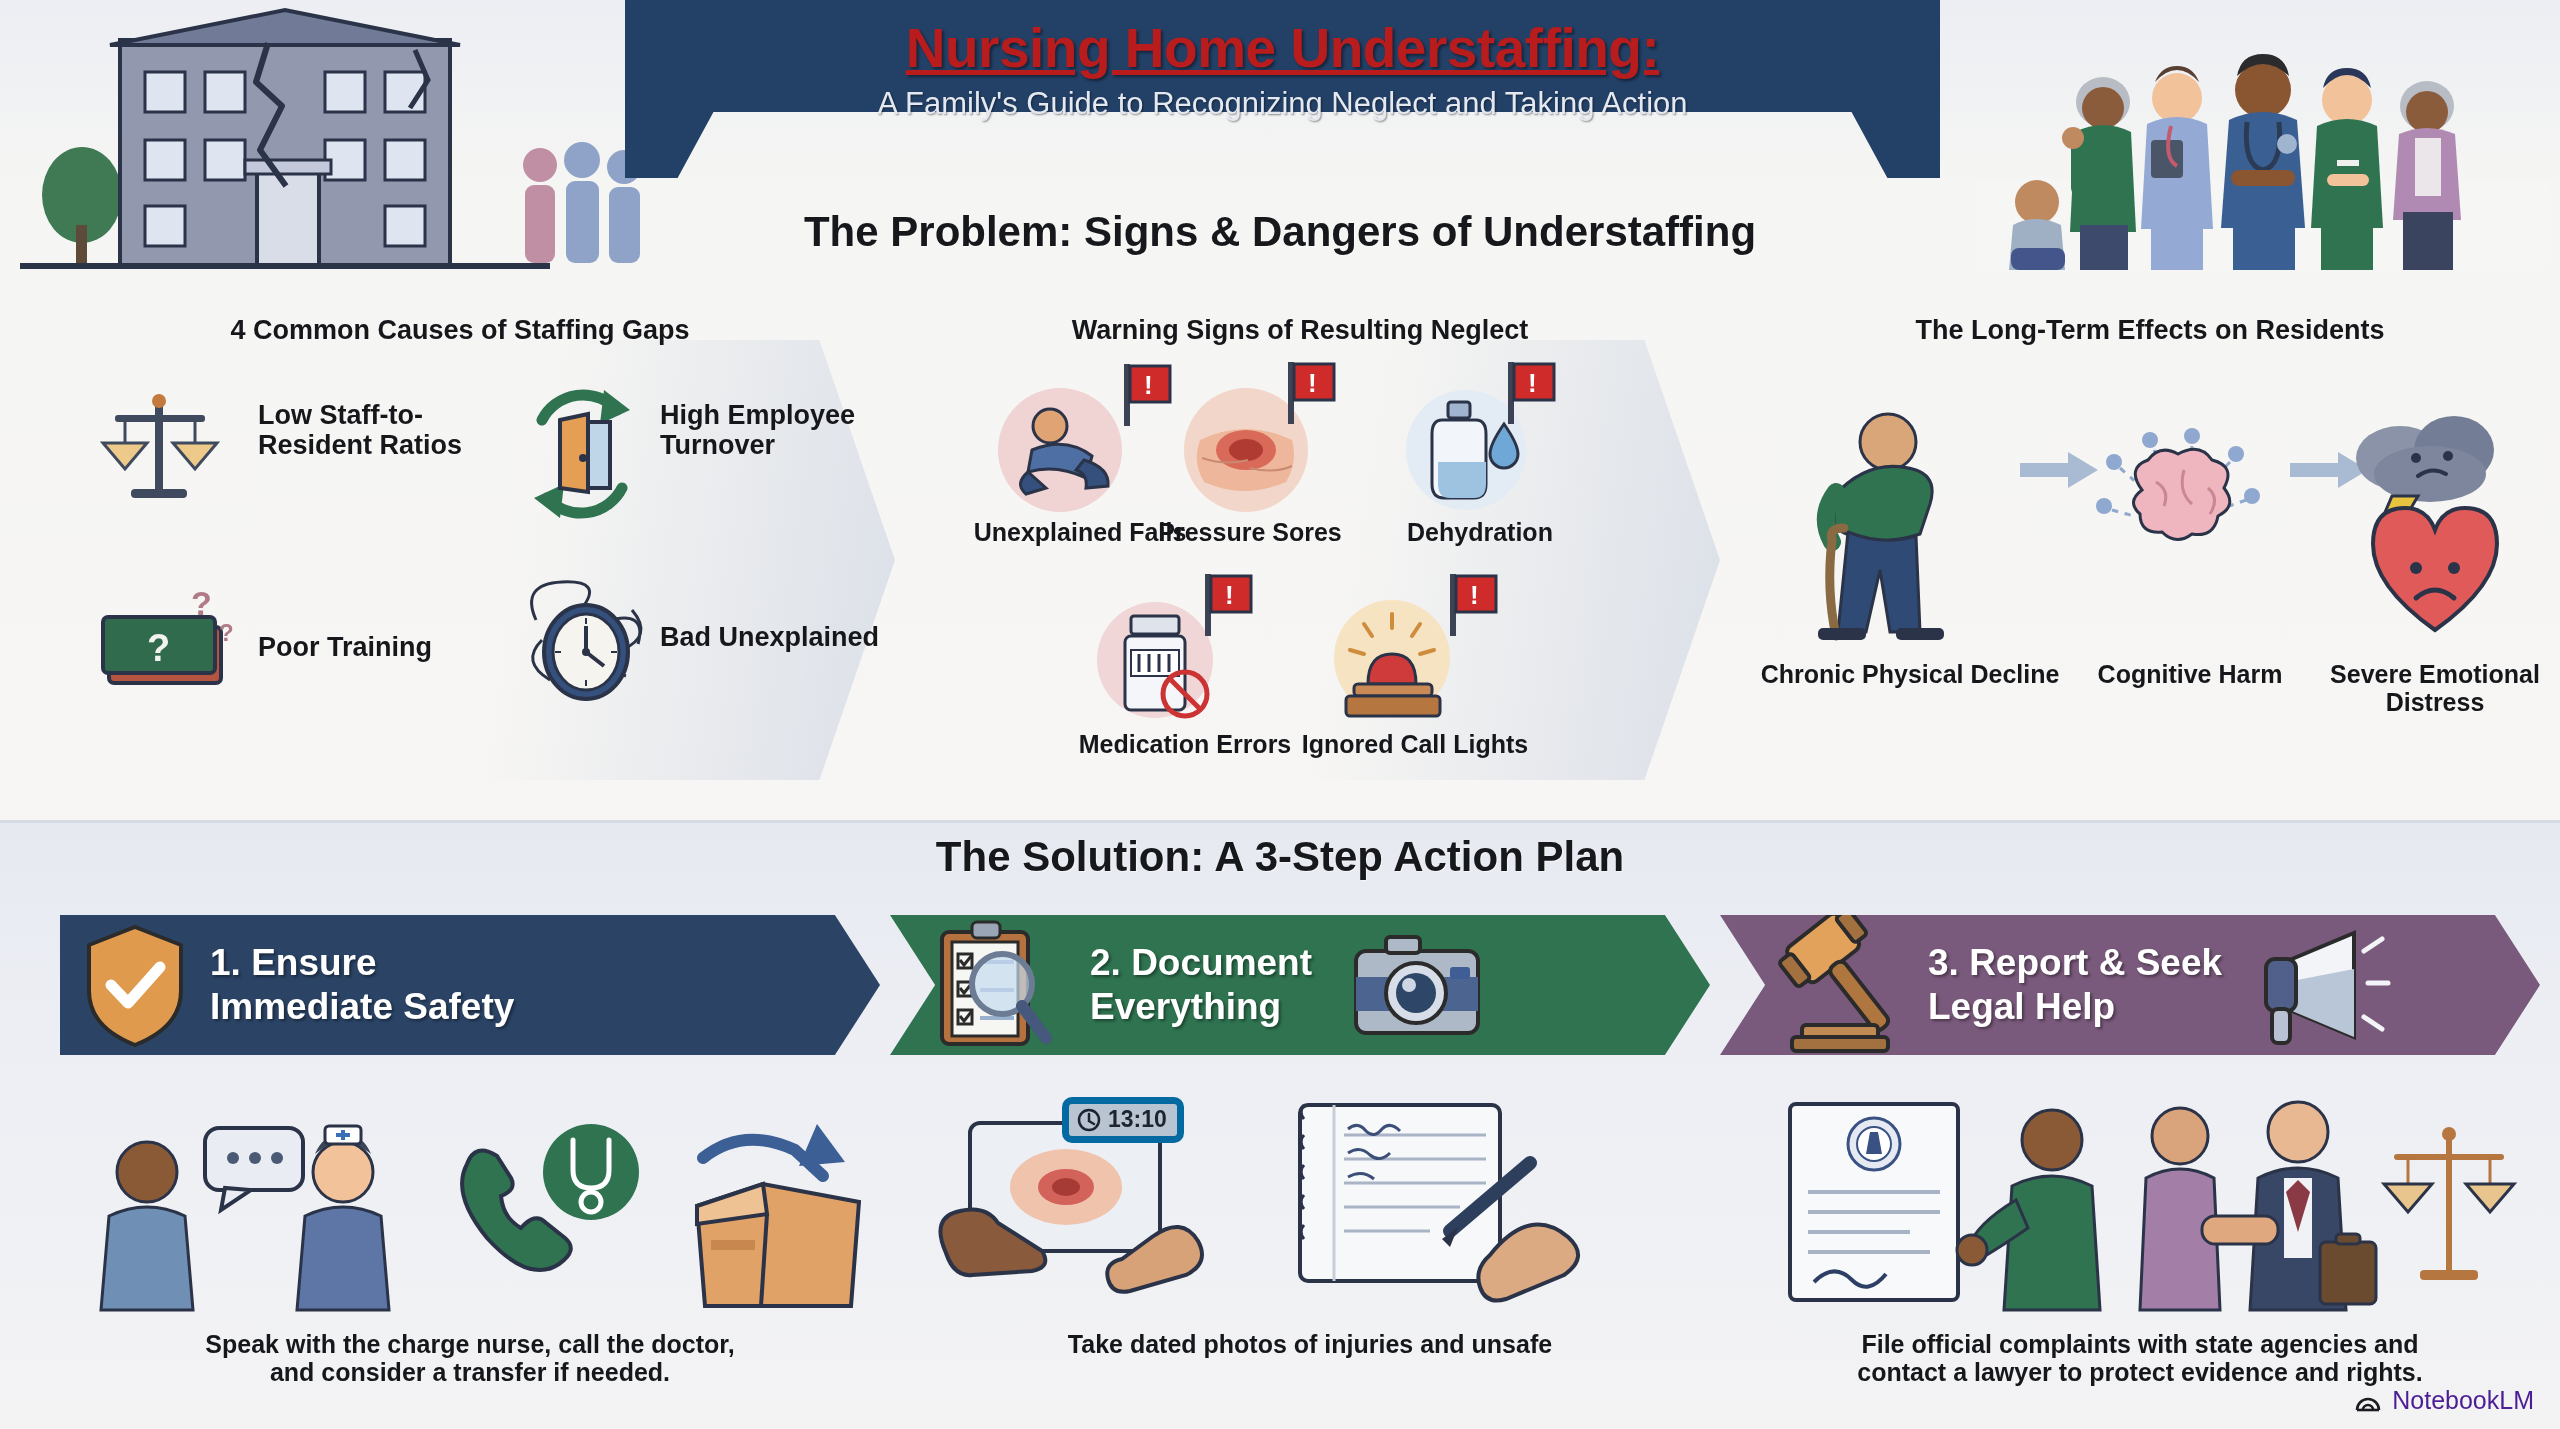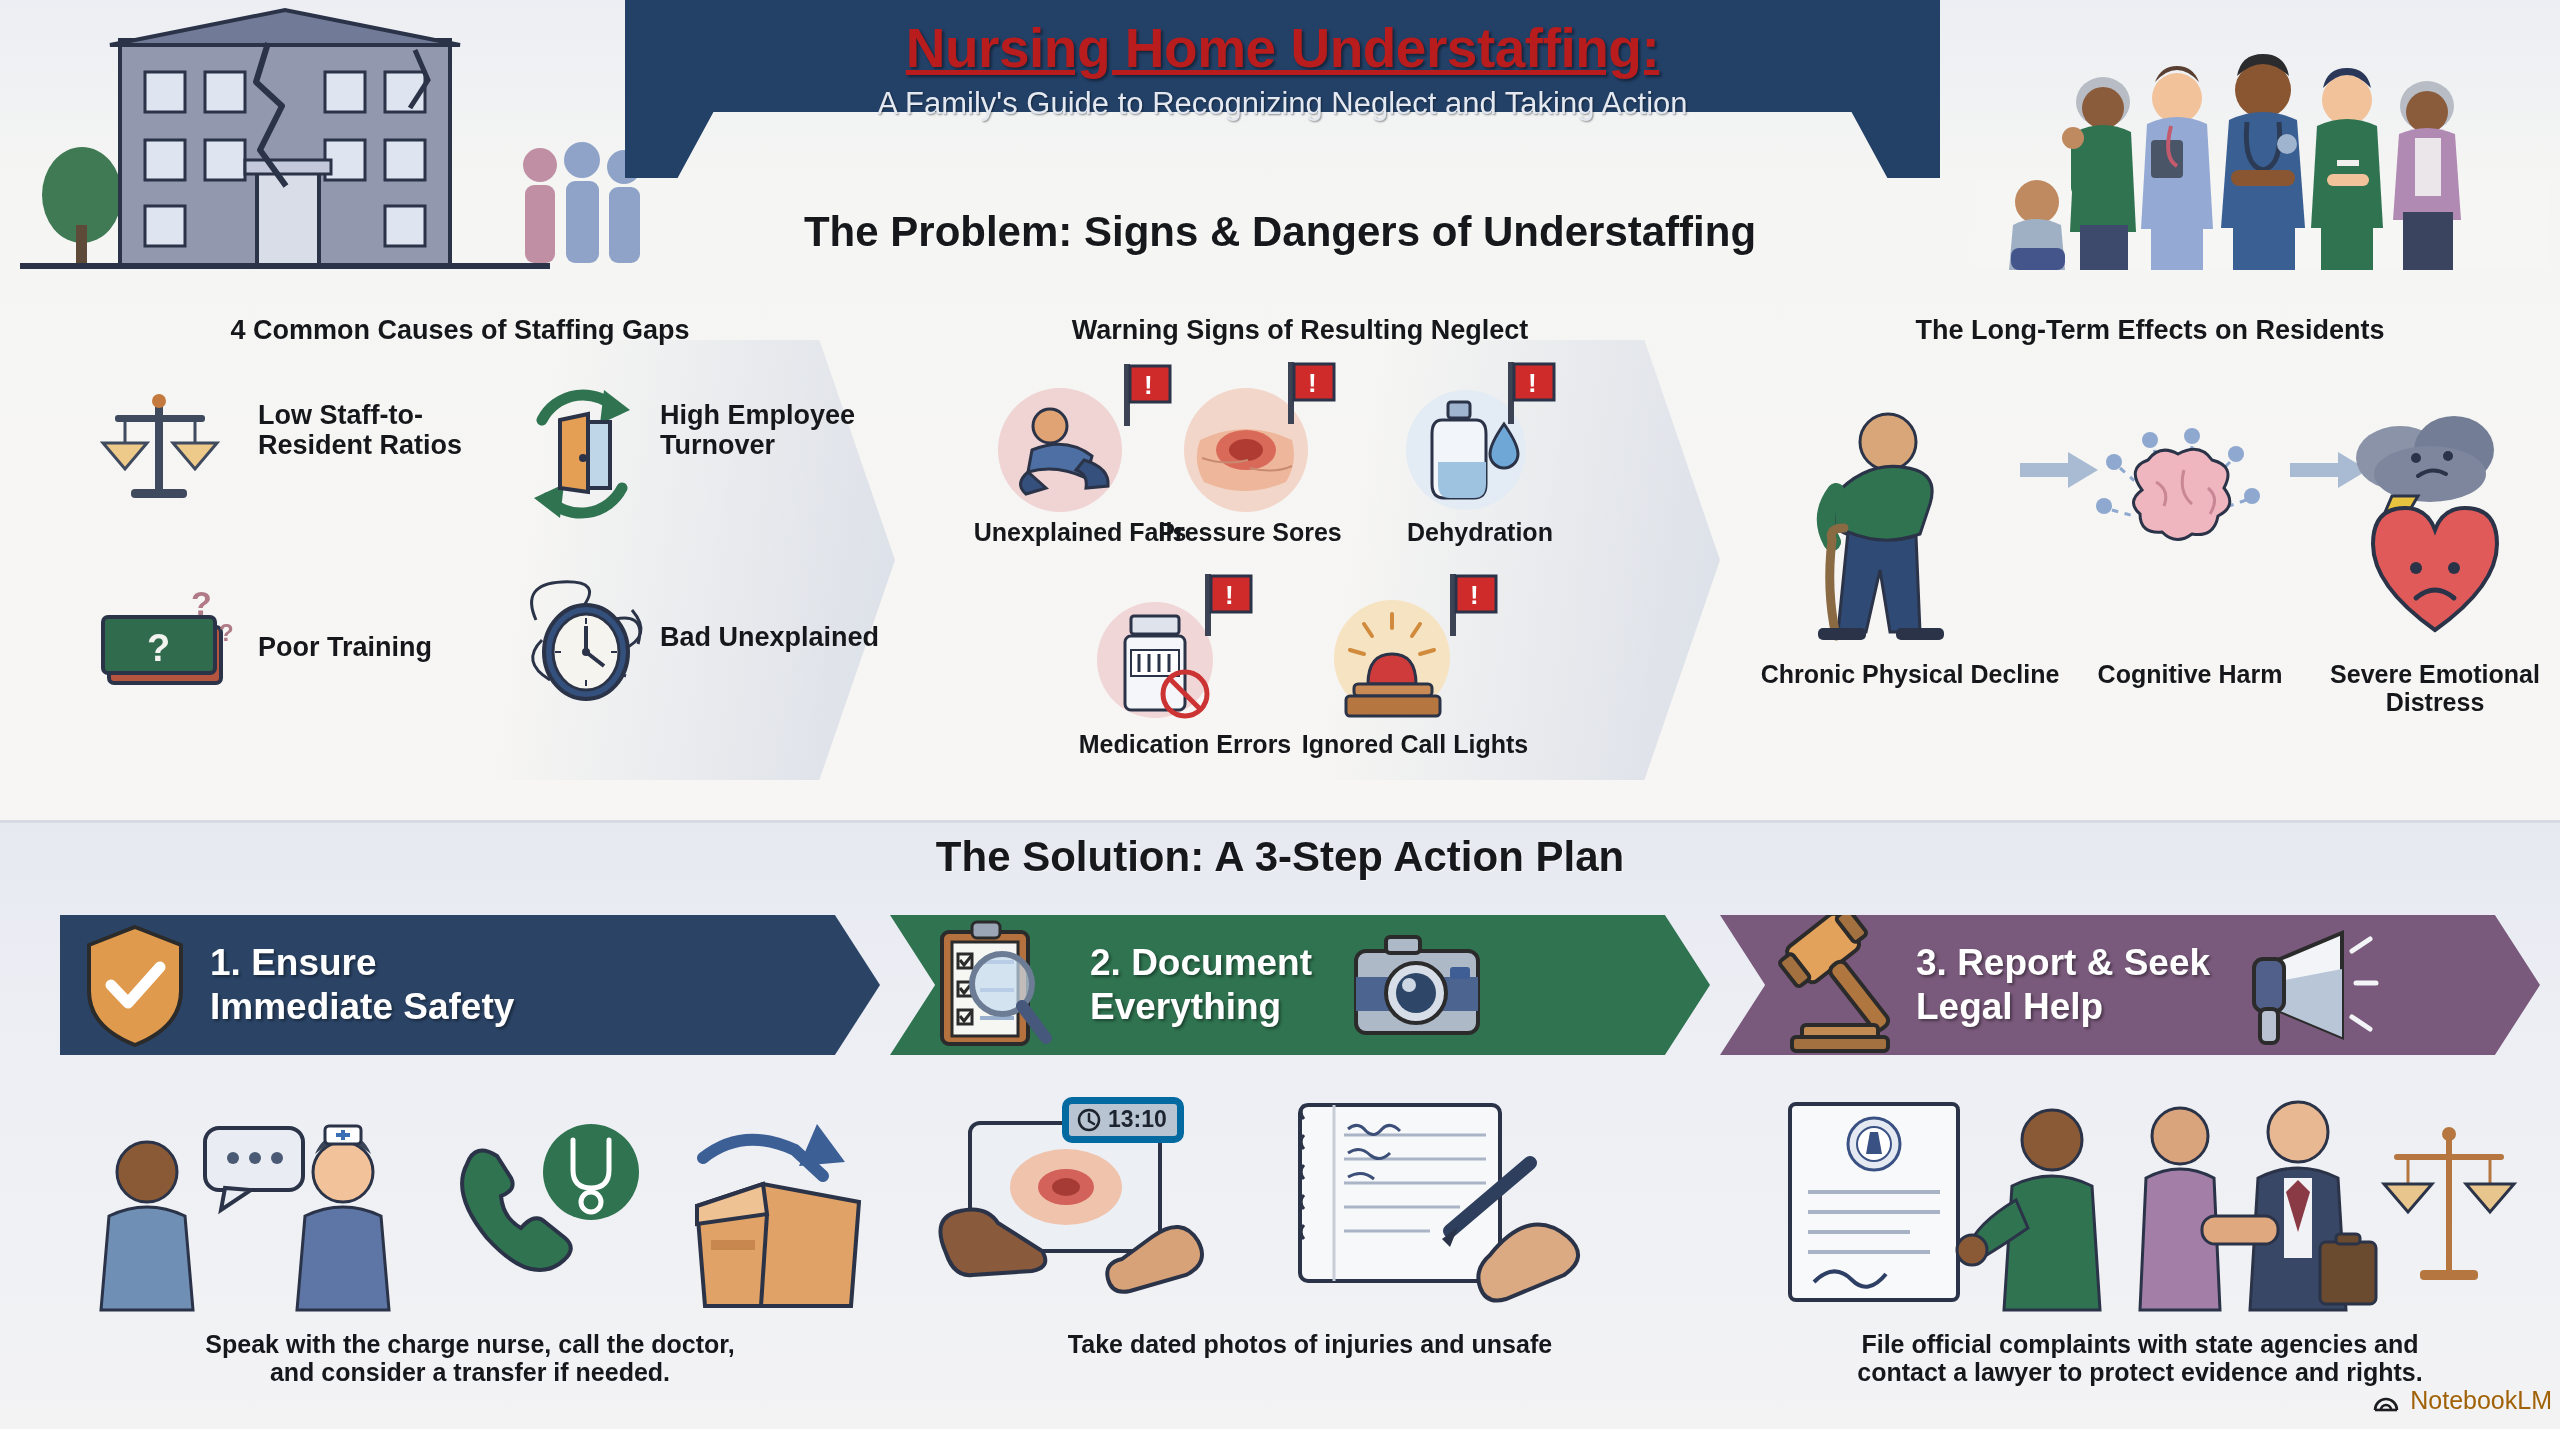--- a/index.html
+++ b/index.html
@@ -94,23 +94,23 @@
   .step-banner .label {
     color: #fff; font-size: 37px; font-weight: bold; line-height: 1.18;
     text-shadow: 2px 2px 3px rgba(0,0,0,.4);
   }
   .s1 { left: 60px; width: 820px; background: #2b4466; }
   .s2 { left: 890px; width: 820px; background: #2f7350; }
   .s3 { left: 1720px; width: 820px; background: #7a5a7c; }
 
   
   .nblm {
-    position: absolute; right: 8px; bottom: 14px; z-index: 30;
+    position: absolute; right: 26px; bottom: 14px; z-index: 30;
     display: flex; align-items: center; gap: 9px;
-    font-size: 25px; color: #a16207; font-weight: normal;
+    font-size: 25px; color: #4c1d95; font-weight: normal;
   }
 
   
   svg { display: block; overflow: visible; }
   .tstamp {
     position: absolute; z-index: 12;
     background: #b9c4d2; border: 7px solid #0369a1; border-radius: 10px;
     padding: 2px 10px 3px 8px; display: flex; align-items: center; gap: 7px;
     font-size: 23px; font-weight: bold; color: #1d2430;
   }
@@ -656,21 +656,21 @@
         <g transform="rotate(-38 64 56)">
           <rect x="40" y="6" width="64" height="44" rx="7" fill="#e3a25b" stroke="#2b2b2b" stroke-width="4"></rect>
           <rect x="28" y="12" width="16" height="32" rx="4" fill="#a3703f" stroke="#2b2b2b" stroke-width="4"></rect>
           <rect x="100" y="12" width="16" height="32" rx="4" fill="#a3703f" stroke="#2b2b2b" stroke-width="4"></rect>
           <rect x="62" y="48" width="18" height="80" rx="7" fill="#b0763f" stroke="#2b2b2b" stroke-width="4"></rect>
         </g>
         <rect x="32" y="106" width="76" height="14" rx="4" fill="#c08a52" stroke="#2b2b2b" stroke-width="4"></rect>
         <rect x="22" y="118" width="96" height="14" rx="4" fill="#a3703f" stroke="#2b2b2b" stroke-width="4"></rect>
       </svg>
     </div>
-    <div class="label" style="margin-left:16px;">
+    <div class="label" style="margin-left:28px;">
       <div>3. Report &amp; Seek</div>
       <div>Legal Help</div>
     </div>
     <div style="margin-left:34px;">
       <svg width="132" height="120" viewBox="0 0 132 120">
         <path d="M36 34 l62 -26 v104 l-62 -26z" fill="#f2f4f7" stroke="#2b2b2b" stroke-width="4"></path>
         <path d="M36 56 l62 -12 v68 l-62 -26z" fill="#b8c6d8"></path>
         <rect x="10" y="34" width="30" height="52" rx="9" fill="#51608a" stroke="#2b2b2b" stroke-width="4"></rect>
         <rect x="16" y="84" width="18" height="34" rx="6" fill="#b8c2d2" stroke="#2b2b2b" stroke-width="4"></rect>
         <g stroke="#f2f4f7" stroke-width="5" stroke-linecap="round">

